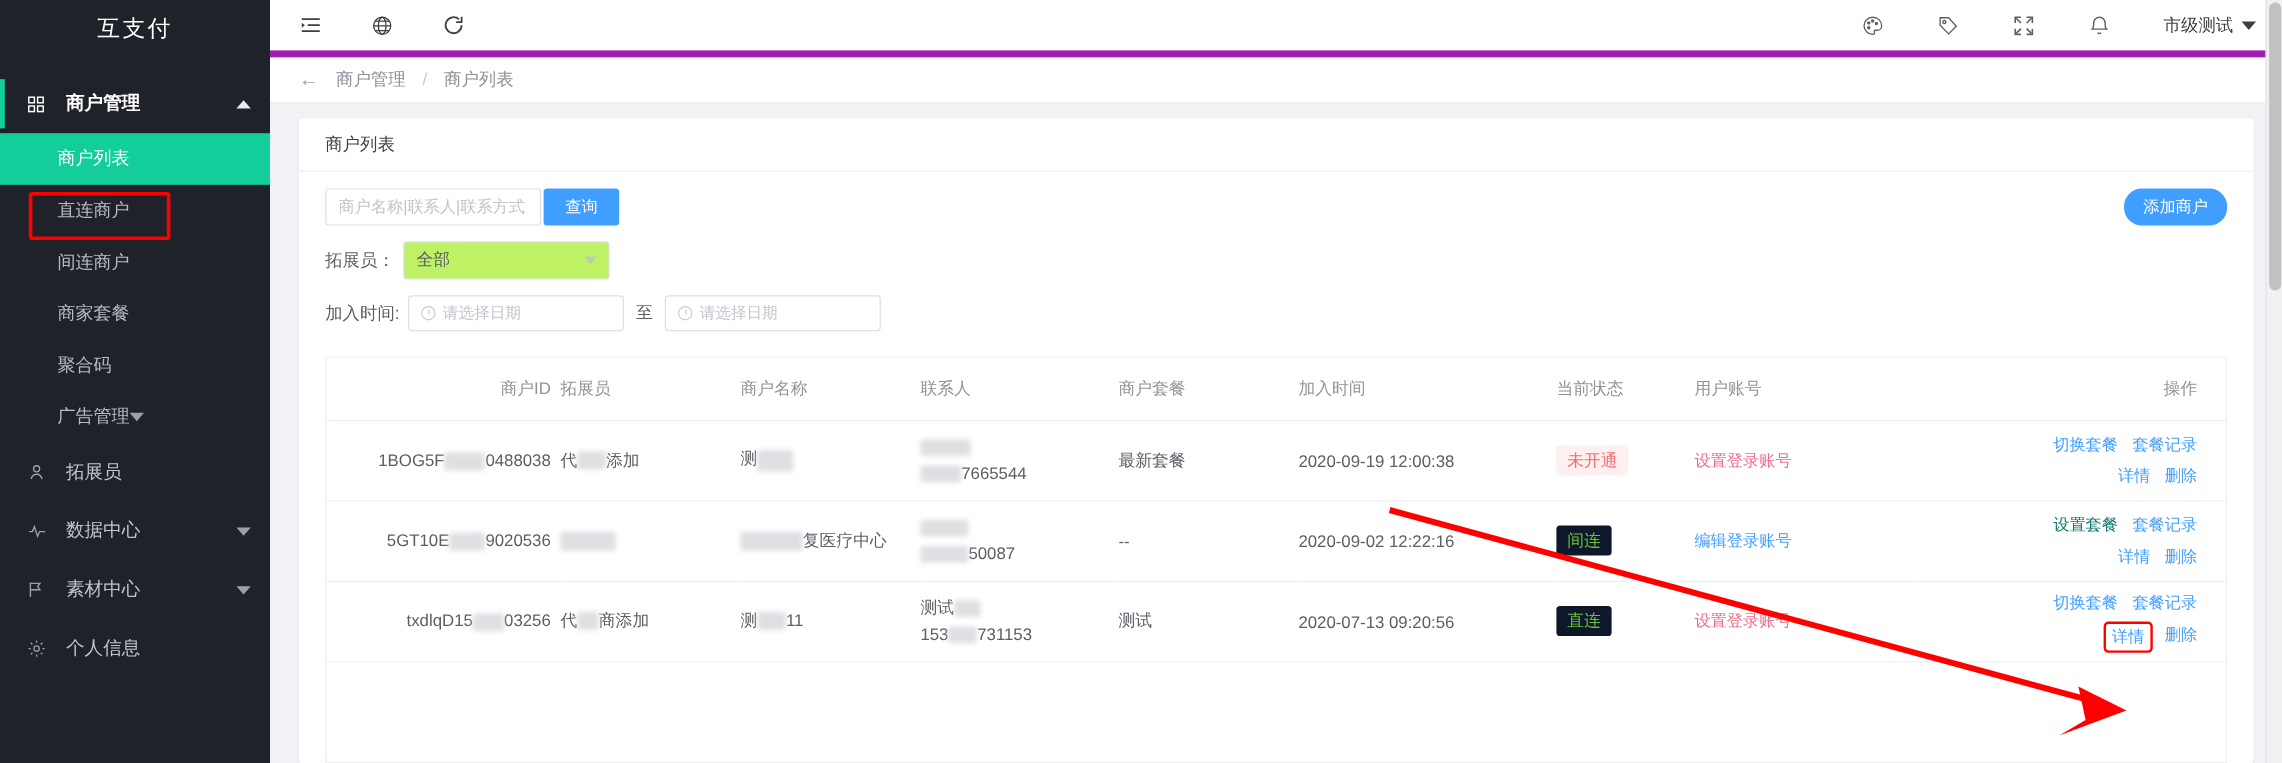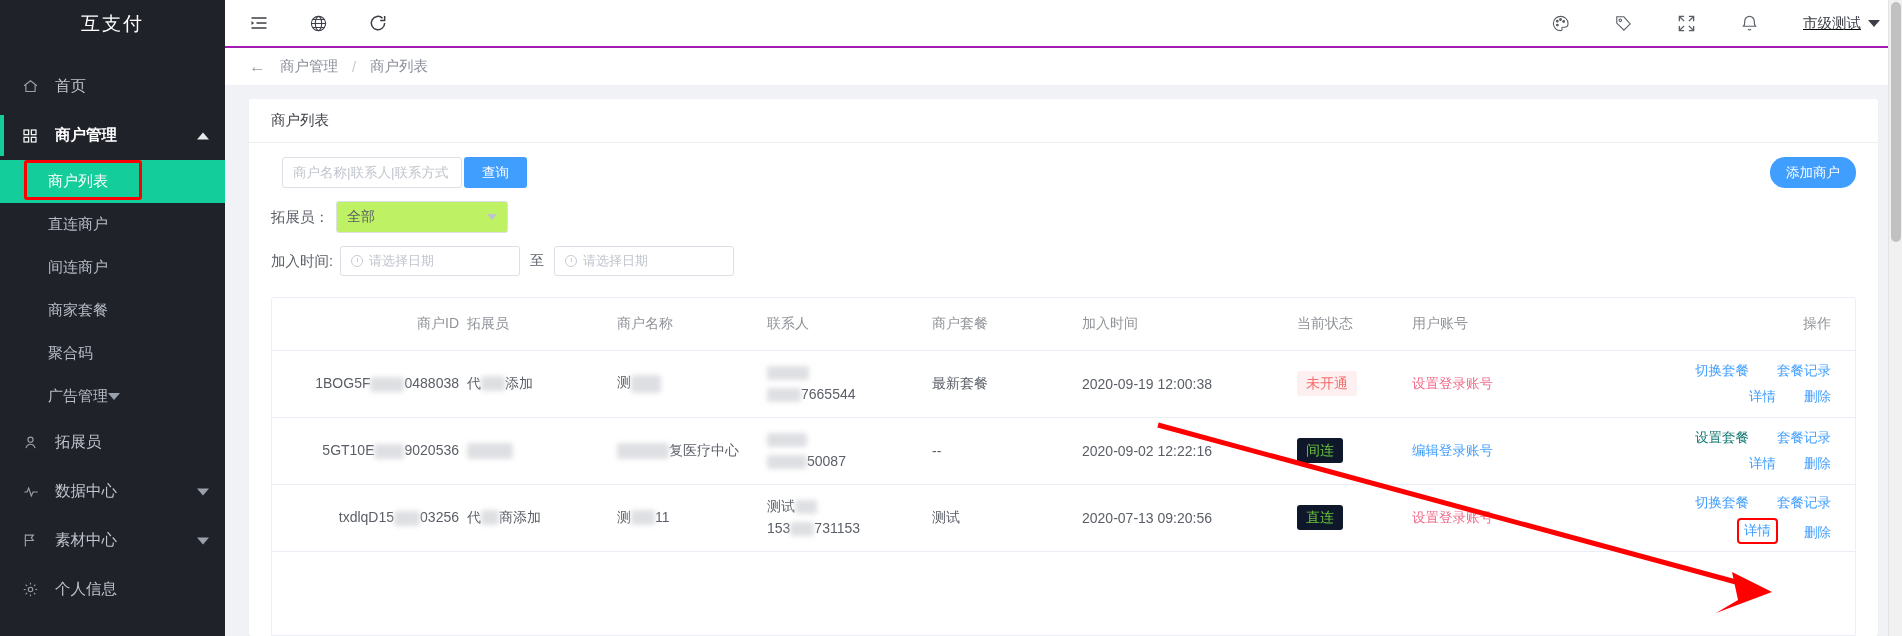--- a/index.html
+++ b/index.html
@@ -68,23 +68,22 @@
     border-radius: 3px;
     pointer-events: none;
   }
   #sidebar-highlight { left: 24px; top: 160px; width: 118px; height: 40px; }
 
   
   .main { flex: 1; height: 636px; display: flex; flex-direction: column; background: #f0f2f5; position: relative; }
 
   .topbar {
     height: 48px; background: #fff; display: flex; align-items: center;
-    border-bottom: 2px solid #a21caf;
+    border-bottom: 6px solid #a21caf;
     padding: 0 22px 0 24px;
-    text-decoration: underline;
   }
   .topbar-left { display: flex; align-items: center; gap: 40px; }
   .topbar-right { margin-left: auto; display: flex; align-items: center; gap: 44px; }
   .t-icon { color: #5a5e66; display: inline-flex; cursor: pointer; }
   .user-box { display: flex; align-items: center; gap: 7px; color: #3c3f46; font-size: 14.5px; cursor: pointer; }
   .caret-down { width: 0; height: 0; border-left: 6px solid transparent; border-right: 6px solid transparent; border-top: 7px solid #3c3f46; }
 
   .crumbbar {
     height: 38px; background: #fff; display: flex; align-items: center;
     padding: 0 24px; gap: 14px; font-size: 14.5px; color: #8a8f99;
@@ -108,21 +107,21 @@
   .filters { padding: 14px 22px 0 22px; position: relative; }
   .frow { display: flex; align-items: center; margin-bottom: 13px; }
   .f-label { font-size: 14.5px; color: #5a5e66; margin-right: 7px; }
 
   .inp {
     height: 31px; border: 1px solid #dcdfe6; border-radius: 3px;
     font-size: 13.5px; color: #3c3f46; padding: 0 10px;
     background: #fff; outline: none;
   }
   .inp::placeholder { color: #c0c4cc; }
-  #search-input { width: 180px; margin-left: 11px; }
+  #search-input { width: 180px; }
   .btn-primary {
     height: 31px; padding: 0 18px; background: #409eff; border: none;
     color: #fff; font-size: 13.5px; border-radius: 3px; cursor: pointer;
     margin-left: 2px;
   }
   .select-box {
     width: 172px; height: 32px; border: 1px solid #dcdfe6; border-radius: 3px;
     display: flex; align-items: center; padding: 0 10px;
     font-size: 14px; color: #5a5e66; cursor: pointer; background: #bef264;
   }
@@ -175,21 +174,21 @@
     border-radius: 3px; line-height: 1.3;
   }
   .badge.red { color: #f56c6c; background: #fef0f0; }
   .badge.green { color: #67c23a; background: #0f172a; }
   .lnk { font-size: 13.5px; cursor: pointer; white-space: nowrap; }
   .lnk.blue { color: #409eff; }
   .lnk.pink { color: #f06a8a; }
   .lnk.red { color: #0f766e; }
   .acct-cell { }
   .act-lines { display: flex; flex-direction: column; align-items: flex-end; gap: 8px; }
-  .act-line { display: flex; gap: 28px; align-items: flex-end; }
+  .act-line { display: flex; gap: 12px; align-items: flex-start; }
   .detail-hl { position: relative; padding: 2px 5px; }
   .detail-hl.boxed { outline: 2px solid #ff0000; border-radius: 2px; }
 
   
   .page-scroll {
     position: absolute; right: 0; top: 0; width: 14px; height: 636px;
     background: #f1f1f1; border-left: 1px solid #e3e3e3;
   }
   .page-scroll .thumb {
     position: absolute; left: 2px; top: 2px; width: 10px; height: 240px;
@@ -202,29 +201,20 @@
 </head>
 <body>
 
 <div class="app">
 
   <div class="sidebar">
     <div class="brand">互支付</div>
 
     <div class="menu">
 
-      <div class="menu-item">
-        <span class="mi-icon">
-          <svg width="17" height="17" viewBox="0 0 24 24" fill="none" stroke="#9ba1ab" stroke-width="1.6">
-              <path d="M3 11 12 4l9 7"></path>
-              <path d="M5.5 10v9h13v-9"></path>
-            </svg>
-        </span>
-        <span>首页</span>
-      </div>
 
       <div class="menu-item group-open">
         <span class="mi-icon">
           <svg width="16" height="16" viewBox="0 0 24 24" fill="none" stroke="#ffffff" stroke-width="1.8">
               <rect x="3" y="3" width="7" height="7"></rect>
               <rect x="14" y="3" width="7" height="7"></rect>
               <rect x="3" y="14" width="7" height="7"></rect>
               <rect x="14" y="14" width="7" height="7"></rect>
             </svg>
         </span>

